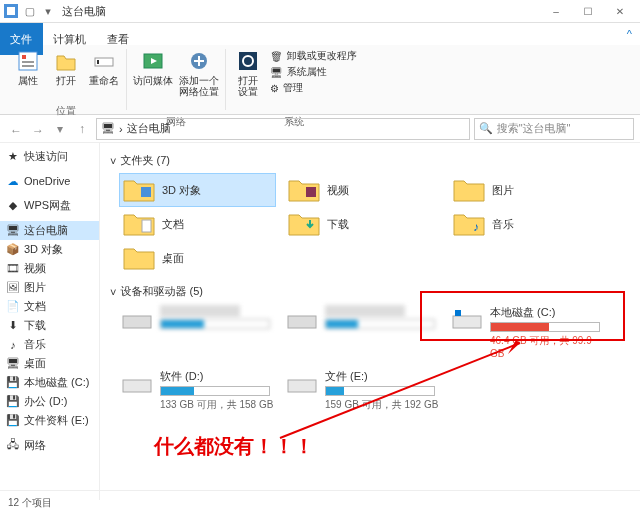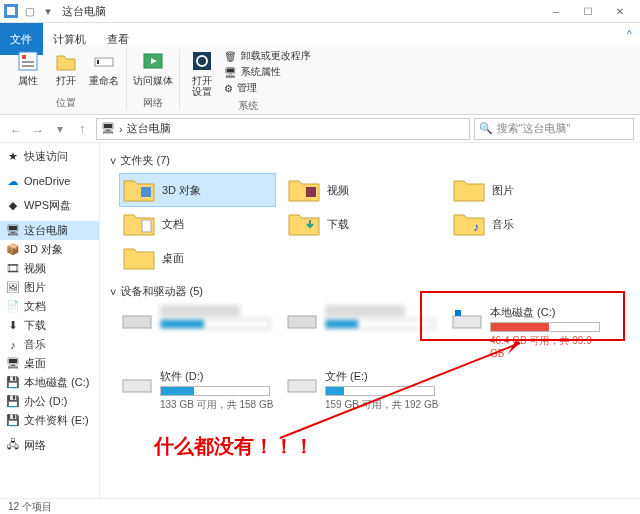--- a/index.html
+++ b/index.html
@@ -16,21 +16,21 @@
 .tab.active { background: #1979ca; color: #fff; }
 .ribbon { height: 70px; background: #fafafa; border-bottom: 1px solid #d8d8d8; display: flex; padding: 4px 6px; }
 .ribbon-group { display: flex; flex-direction: column; align-items: center; justify-content: space-between; padding: 0 6px; border-right: 1px solid #e4e4e4; }
 .ribbon-group:last-child { border-right: none; }
 .ribbon-row { display: flex; gap: 6px; }
 .ribbon-btn { display: flex; flex-direction: column; align-items: center; gap: 2px; min-width: 32px; }
 .ribbon-btn .ic { width: 24px; height: 24px; display: flex; align-items: center; justify-content: center; }
 .ribbon-btn .lbl { font-size: 10px; text-align: center; line-height: 1.1; }
 .ribbon-list { display: flex; flex-direction: column; gap: 2px; font-size: 10px; }
 .ribbon-list div { display: flex; align-items: center; gap: 4px; }
-.group-label { font-size: 10px; color: #666; margin-top: 2px; }
+.group-label { font-size: 10px; color: #666; margin-top: 18px; }
 .addr { height: 28px; display: flex; align-items: center; padding: 2px 6px; gap: 4px; border-bottom: 1px solid #eee; }
 .nav-arrows { display: flex; gap: 2px; }
 .nav-arrows span { width: 20px; height: 20px; display: flex; align-items: center; justify-content: center; color: #888; font-size: 12px; }
 .breadcrumb { flex: 1; border: 1px solid #ccc; height: 22px; display: flex; align-items: center; padding: 0 4px; gap: 4px; font-size: 11px; }
 .search { width: 160px; border: 1px solid #ccc; height: 22px; display: flex; align-items: center; padding: 0 4px; color: #888; font-size: 11px; }
 .main { display: flex; height: 357px; }
 .sidebar { width: 100px; border-right: 1px solid #eee; padding: 4px 0; overflow: hidden; }
 .sb-item { display: flex; align-items: center; gap: 4px; padding: 2px 6px; font-size: 11px; color: #333; }
 .sb-item.sel { background: #cde8ff; }
 .sb-item .ic { width: 14px; height: 14px; display: flex; align-items: center; justify-content: center; font-size: 11px; }
@@ -44,21 +44,21 @@
 .drive-item { display: flex; gap: 6px; }
 .drive-item .dic { width: 34px; height: 28px; display: flex; align-items: center; justify-content: center; }
 .drive-info { flex: 1; }
 .drive-bar { width: 110px; height: 10px; border: 1px solid #bbb; margin: 2px 0; background: #fff; position: relative; }
 .drive-bar .fill { height: 100%; background: #26a0da; }
 .drive-sub { font-size: 10px; color: #666; }
 .drive-item.blur .drive-info > div:first-child { filter: blur(2px); background: #ddd; color: transparent; width: 80px; height: 12px; }
 .drive-item.blur .drive-bar { filter: blur(2px); }
 .redbox { position: absolute; border: 2px solid #e60000; }
 .annot { position: absolute; color: #e60000; font-size: 20px; font-weight: bold; margin-left: 24px; }
-.status { position: absolute; bottom: 0; left: 0; right: 0; height: 16px; border-top: 1px solid #eee; display: flex; align-items: center; padding: 0 8px; font-size: 10px; color: #555; }
+.status { position: absolute; bottom: 0; left: 0; right: 0; height: 24px; border-top: 1px solid #eee; display: flex; align-items: center; padding: 0 8px; font-size: 10px; color: #555; }
 svg { display: block; }
 </style>
 </head>
 <body>
 
 <div class="titlebar">
   <span class="icon-sm">
     <svg width="14" height="14">
         <rect width="14" height="14" fill="#4a90d9"></rect>
         <rect x="3" y="3" width="8" height="8" fill="#fff"></rect>
@@ -120,20 +120,30 @@
   <div class="ribbon-group">
     <div class="ribbon-row">
       <div class="ribbon-btn">
         <span class="ic">
             <svg width="22" height="22">
               <rect x="2" y="4" width="18" height="14" fill="#4a6" stroke="#285"></rect>
               <polygon points="9,8 9,14 15,11" fill="#fff"></polygon>
             </svg>
           </span>
         <span class="lbl">访问媒体</span>
+      </div>
+      <div class="ribbon-btn">
+        <span class="ic">
+            <svg width="22" height="22">
+              <circle cx="11" cy="11" r="8" fill="#5a8ab8"></circle>
+              <path d="M11 6v10M6 11h10" stroke="#fff" stroke-width="2"></path>
+            </svg>
+          </span>
+        <span class="lbl" style="white-space:pre-line">添加一个
+网络位置</span>
       </div>
     </div>
     <div class="group-label">网络</div>
   </div>
   <div class="ribbon-group">
     <div class="ribbon-row" style="align-items:flex-start">
       <div class="ribbon-btn">
         <span class="ic">
             <svg width="22" height="22">
               <rect x="2" y="2" width="18" height="18" fill="#1a3a5a"></rect>

